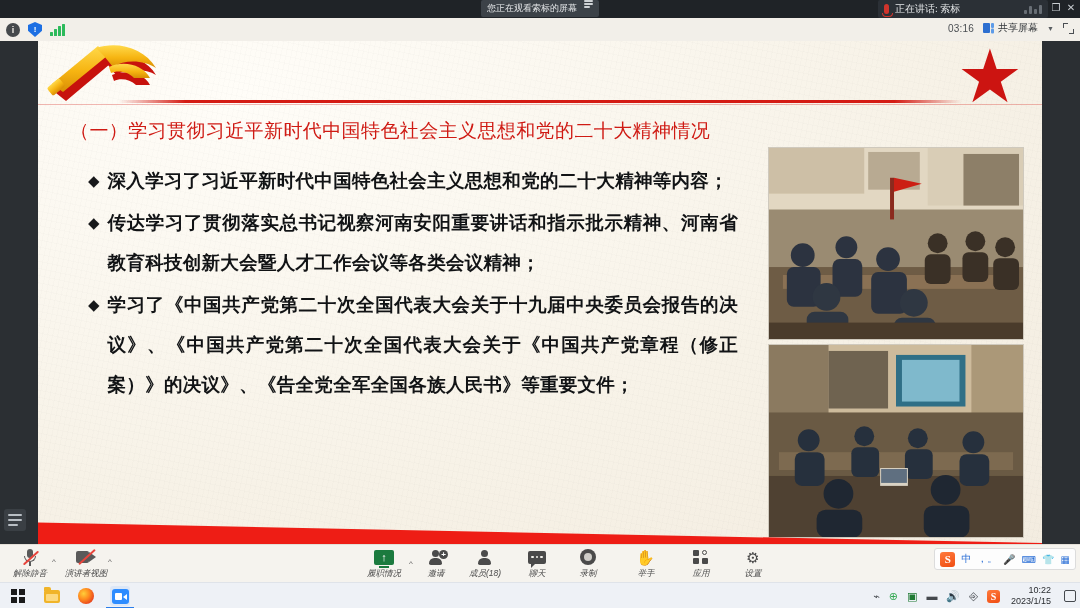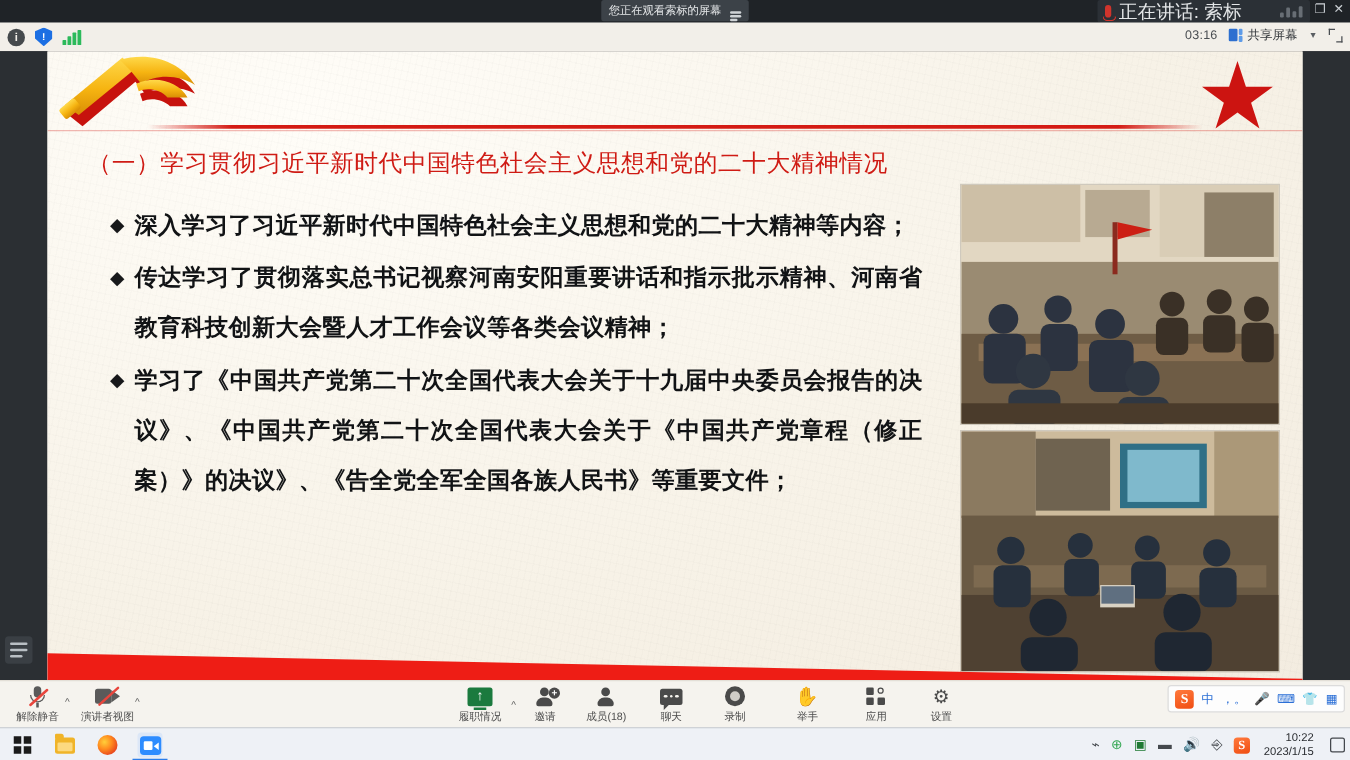--- a/index.html
+++ b/index.html
@@ -15,21 +15,21 @@
   .top-strip {
     position: absolute; left: 0; top: 0; width: 1080px; height: 18px;
     background: #1f2327;
   }
   .watch-toast {
     position: absolute; left: 481px; top: 0px;
     height: 17px; padding: 0 6px;
     background: #3c4248; color: #e6e8ea;
     font-size: 9px; line-height: 17px;
     border-radius: 2px;
-    display: flex; align-items: flex-end; gap: 7px;
+    display: flex; align-items: flex-start; gap: 7px;
     white-space: nowrap;
   }
   .watch-toast .bars-ico { display:inline-block; width:9px; height:8px; position: relative; }
   .watch-toast .bars-ico i {
     position:absolute; left:0; height:1.5px; background:#cfd3d6; border-radius:1px;
   }
   .watch-toast .bars-ico i:nth-child(1){ top:0; width:9px;}
   .watch-toast .bars-ico i:nth-child(2){ top:3px; width:9px;}
   .watch-toast .bars-ico i:nth-child(3){ top:6px; width:6px;}
 
@@ -42,21 +42,21 @@
     border-radius: 2px;
   }
   .speaker-pill .mic-red {
     width: 5px; height: 10px; border-radius: 3px;
     background: #d0342c; position: relative; flex: 0 0 auto;
   }
   .speaker-pill .mic-red::after{
     content:""; position:absolute; left:-2px; top:9px; width:9px; height:3px;
     border: 1.5px solid #d0342c; border-top: none; border-radius: 0 0 5px 5px;
   }
-  .speaker-pill .sp-label { font-size: 15px; color: #e4e6e8; white-space: nowrap; }
+  .speaker-pill .sp-label { font-size: 10px; color: #e4e6e8; white-space: nowrap; font-family: Liberation Serif, serif; }
   .speaker-pill .wave {
     margin-left: auto; display: flex; align-items: flex-end; gap: 2px; height: 10px; opacity: .55;
   }
   .speaker-pill .wave b { display:block; width:3px; background:#9aa2a9; border-radius:1px;}
   .speaker-pill .wave b:nth-child(1){height:4px;}
   .speaker-pill .wave b:nth-child(2){height:8px;}
   .speaker-pill .wave b:nth-child(3){height:5px;}
   .speaker-pill .wave b:nth-child(4){height:9px;}
 
   .win-btn {
@@ -230,21 +230,21 @@
   .zoom-bar {
     position:absolute; left:0; top: 544px; width: 1080px; height: 38px;
     background: #f5f3ee;
     border-top: 1px solid #e3dfd7;
   }
   .ctl {
     position:absolute; top: 2px;
     display:flex; flex-direction:column; align-items:center; justify-content:center;
     width: 52px; height: 34px; cursor: pointer;
   }
-  .ctl .lbl { font-size: 8.5px; color: #4c4c4c; margin-top: 2px; white-space: nowrap;}
+  .ctl .lbl { font-size: 8.5px; color: #4c4c4c; margin-top: 2px; white-space: nowrap; font-style: italic;}
   .ctl .glyph { height: 18px; display:flex; align-items:center; justify-content:center;}
   .ctl-caret {
     position:absolute; top: 12px; font-size: 8px; color:#5c5c5c;
   }
 
   
   .mic-ico { position:relative; width:14px; height:17px; }
   .mic-ico .body { position:absolute; left:4px; top:0; width:6px; height:9px; background:#5a5a5a; border-radius:3px;}
   .mic-ico .arc { position:absolute; left:1px; top:7px; width:12px; height:6px; border:1.6px solid #5a5a5a; border-top:none; border-radius: 0 0 7px 7px;}
   .mic-ico .stem{ position:absolute; left:6px; top:13px; width:2px; height:4px; background:#5a5a5a;}

